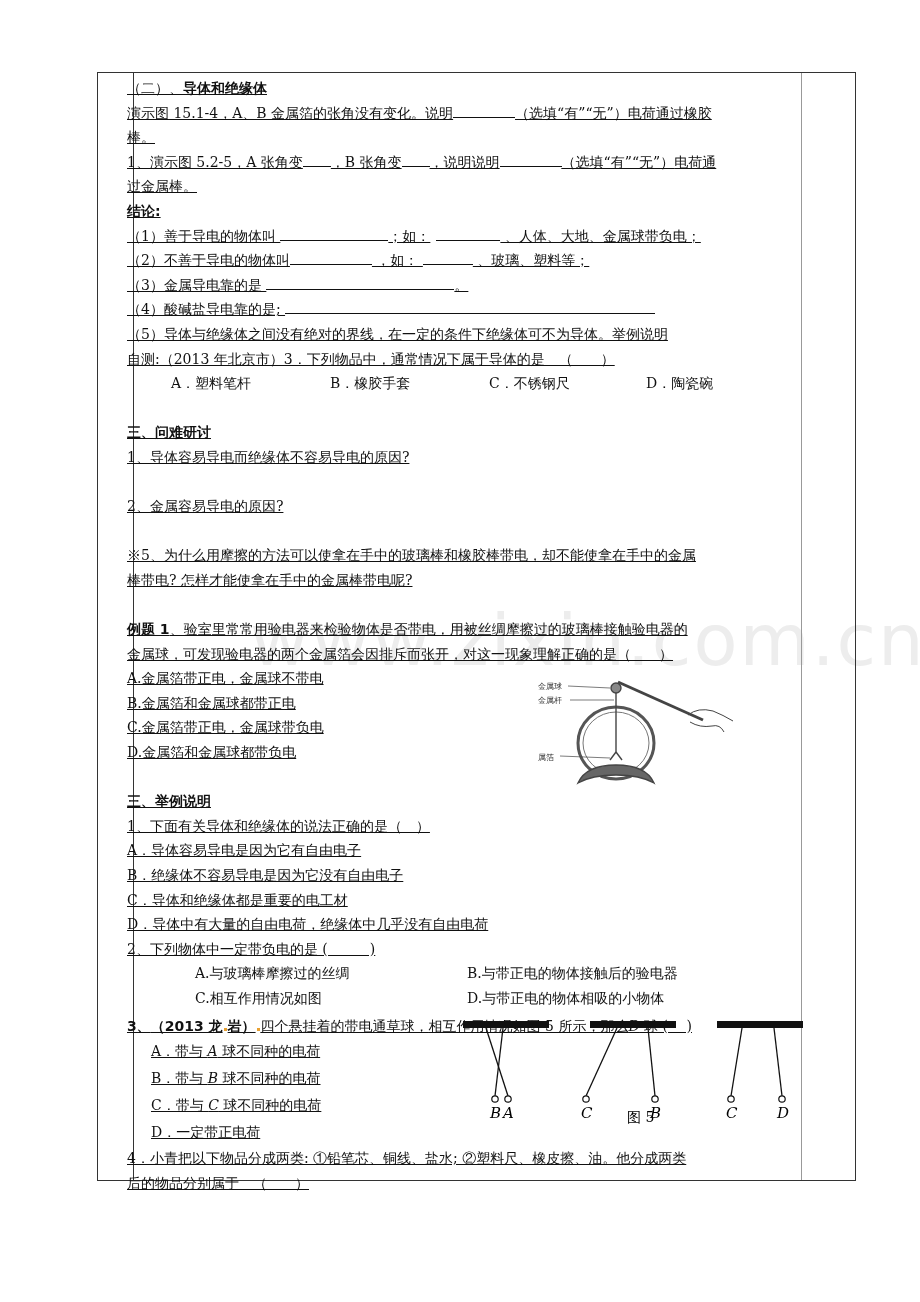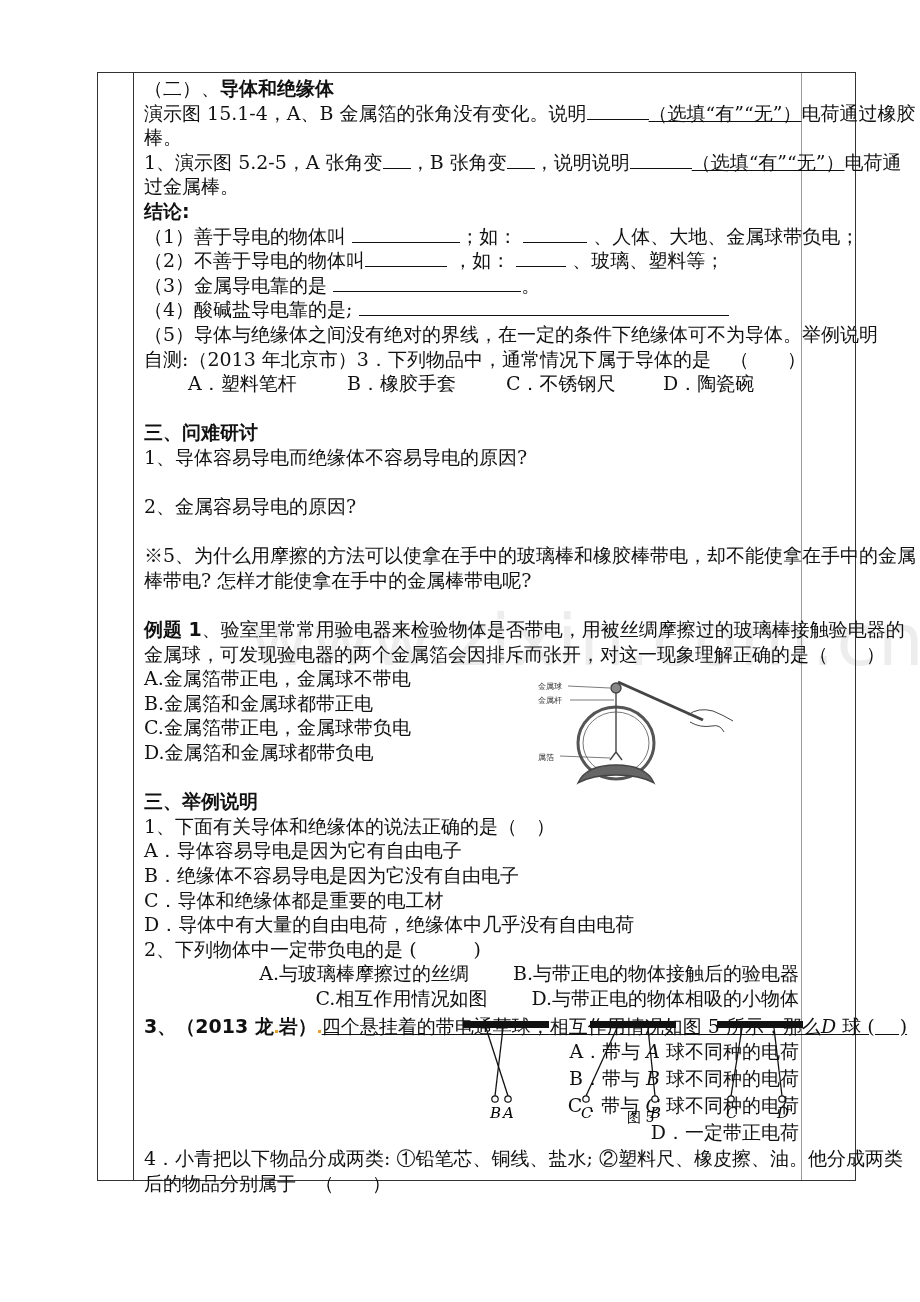--- a/index.html
+++ b/index.html
@@ -2,35 +2,35 @@
 <html><head>
 <meta charset="utf-8">
 <style>
   html,body{margin:0;padding:0;background:#fff;}
   body{width:920px;height:1302px;position:relative;overflow:hidden;
        font-family:"DejaVu Serif","Liberation Serif",serif;color:#111;}
   .tbl{position:absolute;left:97px;top:72px;width:759px;height:1109px;
        border:1.3px solid #333;box-sizing:border-box;}
   .vdiv{position:absolute;top:0;bottom:0;width:0;border-left:1.3px solid #333;}
   .vdiv.r{border-left:1.5px solid #999;}
-  .content{position:absolute;left:144px;top:76px;width:655px;font-size:19px;line-height:24.6px;}
+  .content{position:absolute;left:127px;top:76px;width:655px;font-size:14px;line-height:24.6px;text-decoration:underline;}
   .line{white-space:nowrap;height:24.6px;}
   .b{font-weight:bold;font-family:"DejaVu Sans","Liberation Sans",sans-serif;}
   .blank{display:inline-block;border-bottom:1px solid #111;height:16px;vertical-align:baseline;}
   .u{text-decoration:underline;}
   .gap{height:24.6px;}
   .opt-row span{display:inline-block;margin-left:44px;}
   .dot{display:inline-block;width:3px;height:3px;background:#e8a030;vertical-align:baseline;margin:0 1px;}
   .i{font-style:italic;}
   .wm{position:absolute;left:250px;top:598px;font-size:72px;color:#ededed;
       font-family:"DejaVu Sans",sans-serif;letter-spacing:2px;z-index:0;white-space:nowrap;}
   .content,.tbl{z-index:1;}
   .fig1{position:absolute;left:538px;top:660px;width:200px;height:125px;z-index:2;}
   .fig5{position:absolute;left:455px;top:1010px;width:360px;height:120px;z-index:2;}
-  .indent{padding-left:24px;text-align:right;}
+  .indent{padding-left:24px;}
 </style>
 </head>
 <body>
 
 <div class="wm">www.zixin.com.cn</div>
 
 <div class="tbl">
   <div class="vdiv" style="left:35px"></div>
   <div class="vdiv r" style="left:703px"></div>
 </div>

